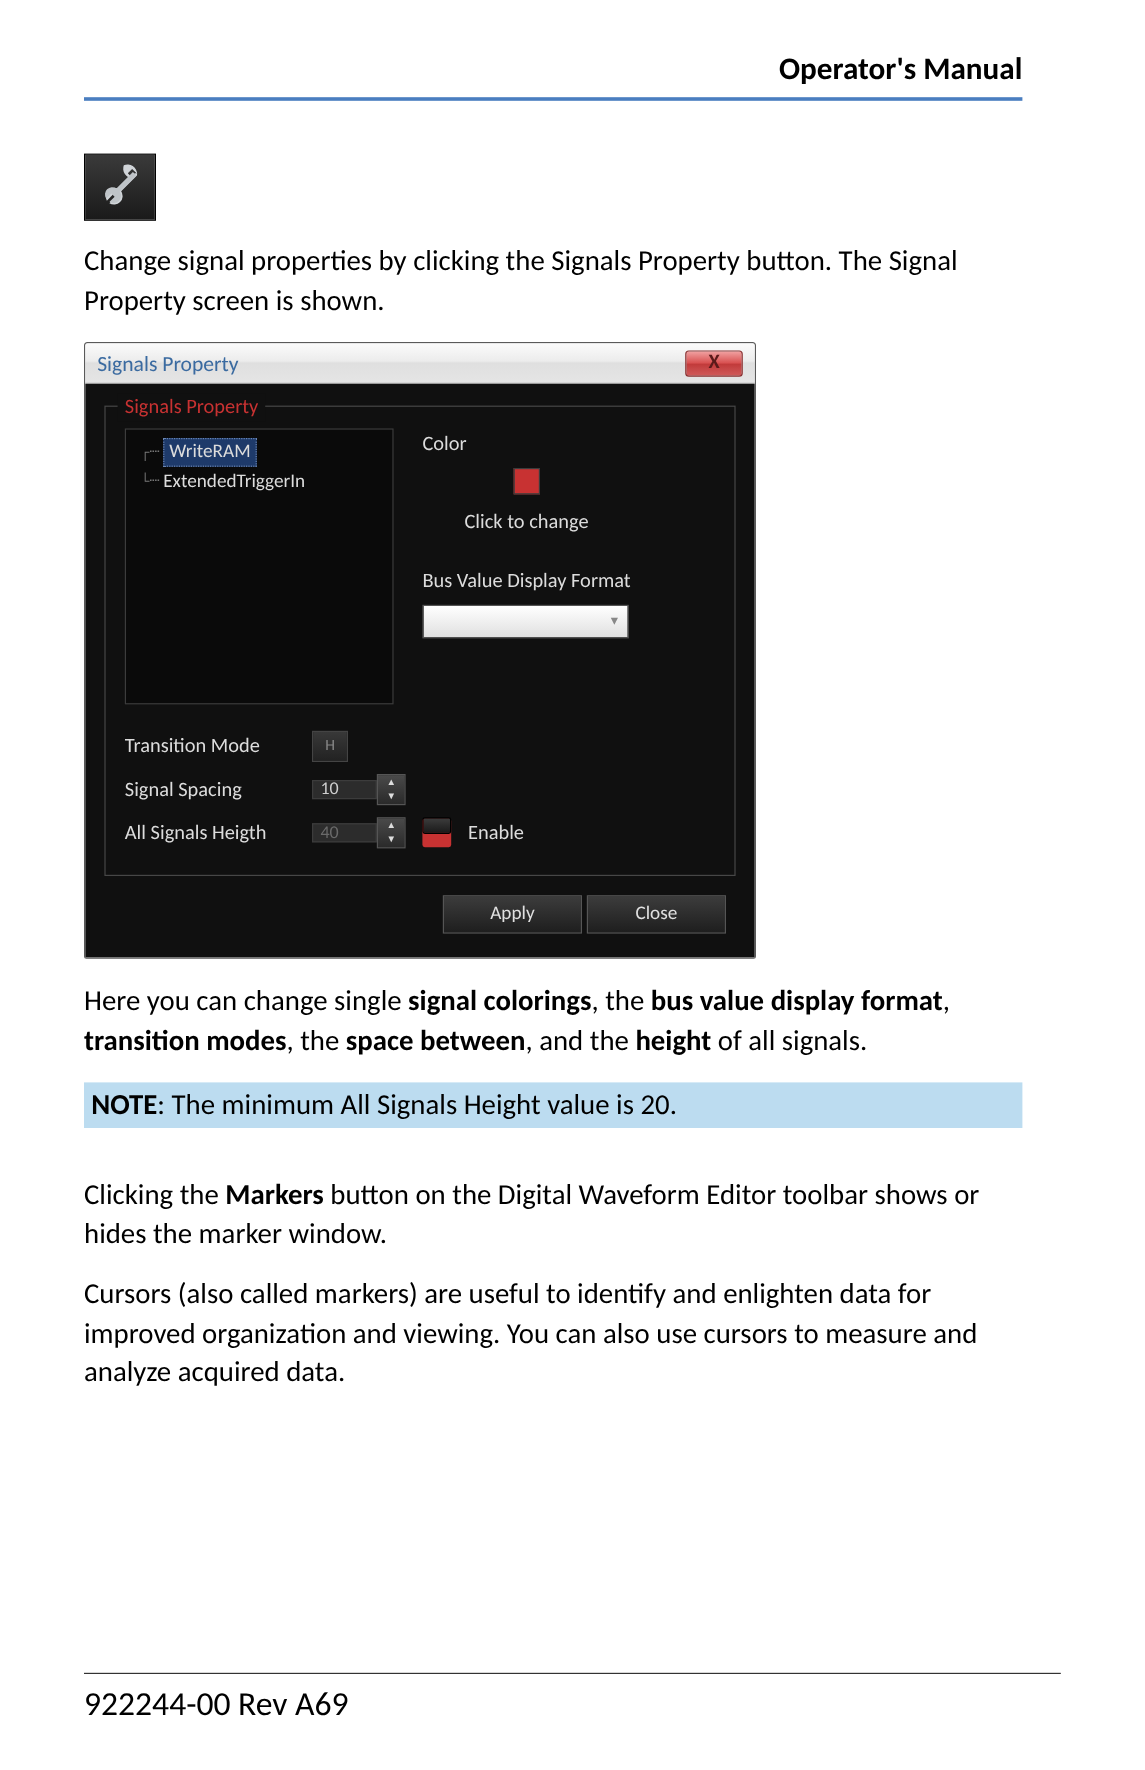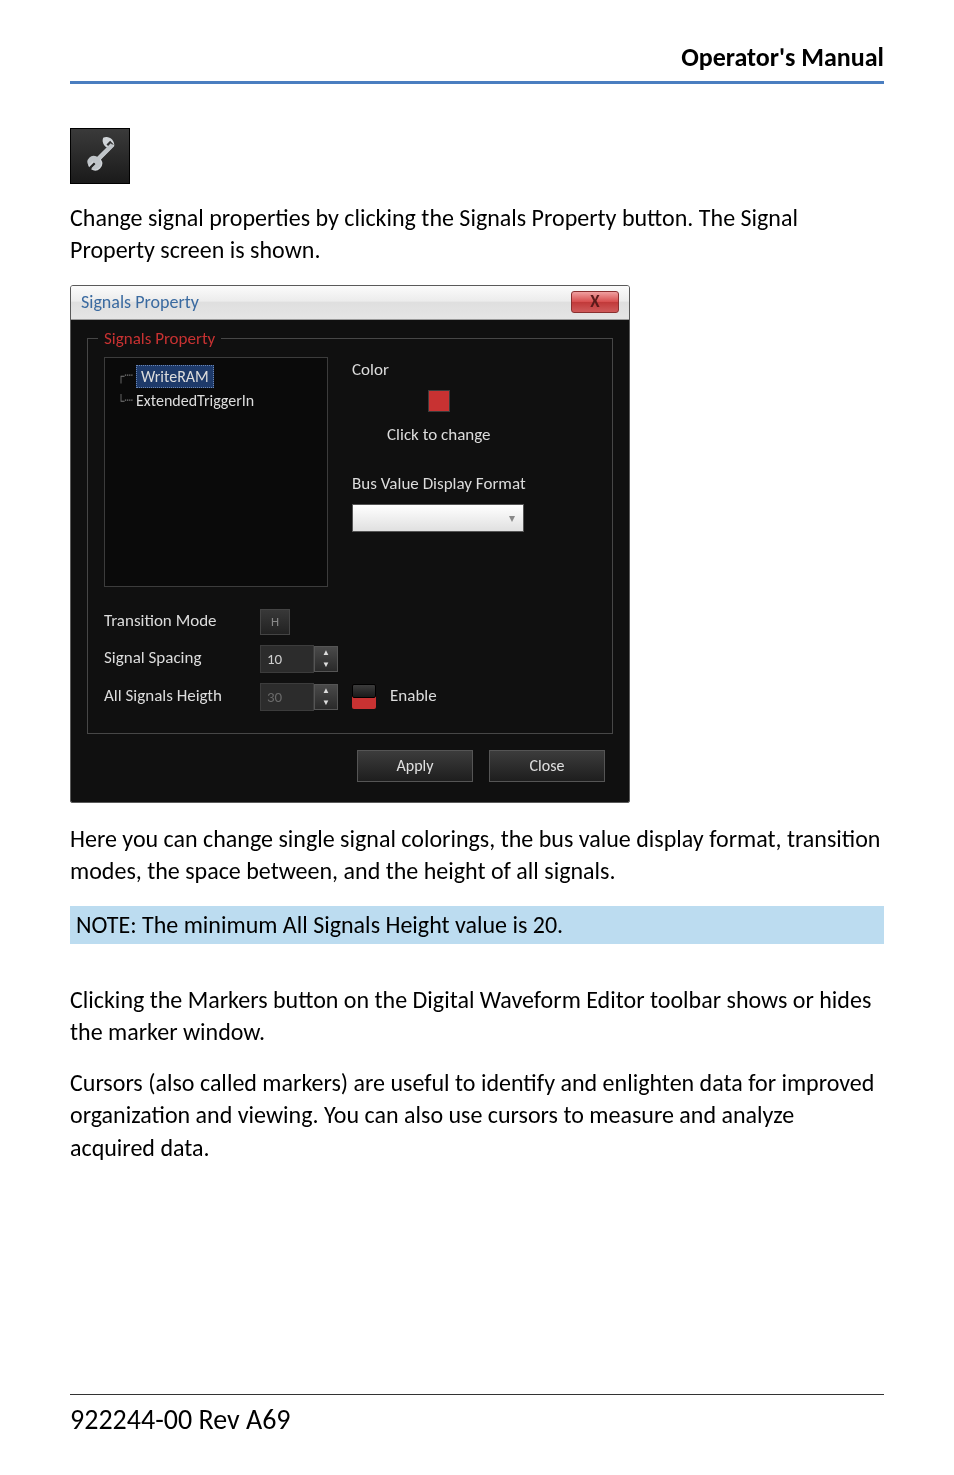--- a/index.html
+++ b/index.html
@@ -7,21 +7,21 @@
     font-family: Calibri, "Segoe UI", Arial, sans-serif;
     background: #fff;
     color: #000;
     width: 954px;
     height: 1475px;
     position: relative;
     font-size: 24px;
     line-height: 1.35;
   }
   .page {
-    padding: 40px 70px 0 70px;
+    padding: 40px 102px 0 70px;
   }
   .header-bar {
     text-align: right;
     border-bottom: 3px solid #4a7ec0;
     padding-bottom: 6px;
     margin-bottom: 44px;
   }
   .header-title {
     font-weight: bold;
     font-size: 26px;
@@ -159,21 +159,21 @@
   .ctrl-row {
     display: flex;
     align-items: center;
     color: #dcdcdc;
     font-size: 17px;
     margin-top: 10px;
   }
   .ctrl-label { width: 156px; }
   .spin-input {
     width: 54px;
-    height: 28px;
+    height: 16px;
     background: #2c2c2c;
     border: 1px solid #3c3c3c;
     color: #cfcfcf;
     font-size: 15px;
     padding: 2px 6px;
     display: flex;
     align-items: center;
   }
   .spin-input.disabled { color: #6a6a6a; }
   .spin-btn {
@@ -217,41 +217,41 @@
     width: 24px;
     height: 14px;
     background: linear-gradient(to bottom, #3c3c3c, #1a1a1a);
     border: 1px solid #000;
     border-radius: 2px;
     top: -1px;
   }
   .btn-row {
     display: flex;
     justify-content: flex-end;
-    gap: 16px;
+    gap: 4px;
     padding-right: 8px;
   }
   .dlg-btn {
     width: 116px;
     height: 32px;
     background: linear-gradient(to bottom, #3c3c3c, #1e1e1e);
     border: 1px solid #555;
     color: #e0e0e0;
     font-size: 16px;
     display: flex;
     align-items: center;
     justify-content: center;
   }
   .note-bar {
     background: #bcdcf0;
     padding: 3px 6px;
     margin-bottom: 40px;
     margin-top: 14px;
   }
-  b { font-weight: normal; }
+  b { font-weight: bold; }
   .footer {
     position: absolute;
     bottom: 36px;
     left: 70px;
     right: 70px;
     border-top: 1px solid #333;
     padding-top: 6px;
     display: flex;
     justify-content: flex-start;
     font-size: 28px;
@@ -326,21 +326,21 @@
           </div>
           <div class="spin-btn">
             <span>▲</span>
             <span>▼</span>
           </div>
         </div>
 
         <div class="ctrl-row">
           <span class="ctrl-label">All Signals Heigth</span>
           <div class="spin-input disabled">
-            <span>30</span>
+            <span>40</span>
           </div>
           <div class="spin-btn">
             <span>▲</span>
             <span>▼</span>
           </div>
           <div class="toggle">
             <div class="toggle-bg"></div>
             <div class="toggle-knob"></div>
           </div>
           <span style="margin-left:14px;">Enable</span>

